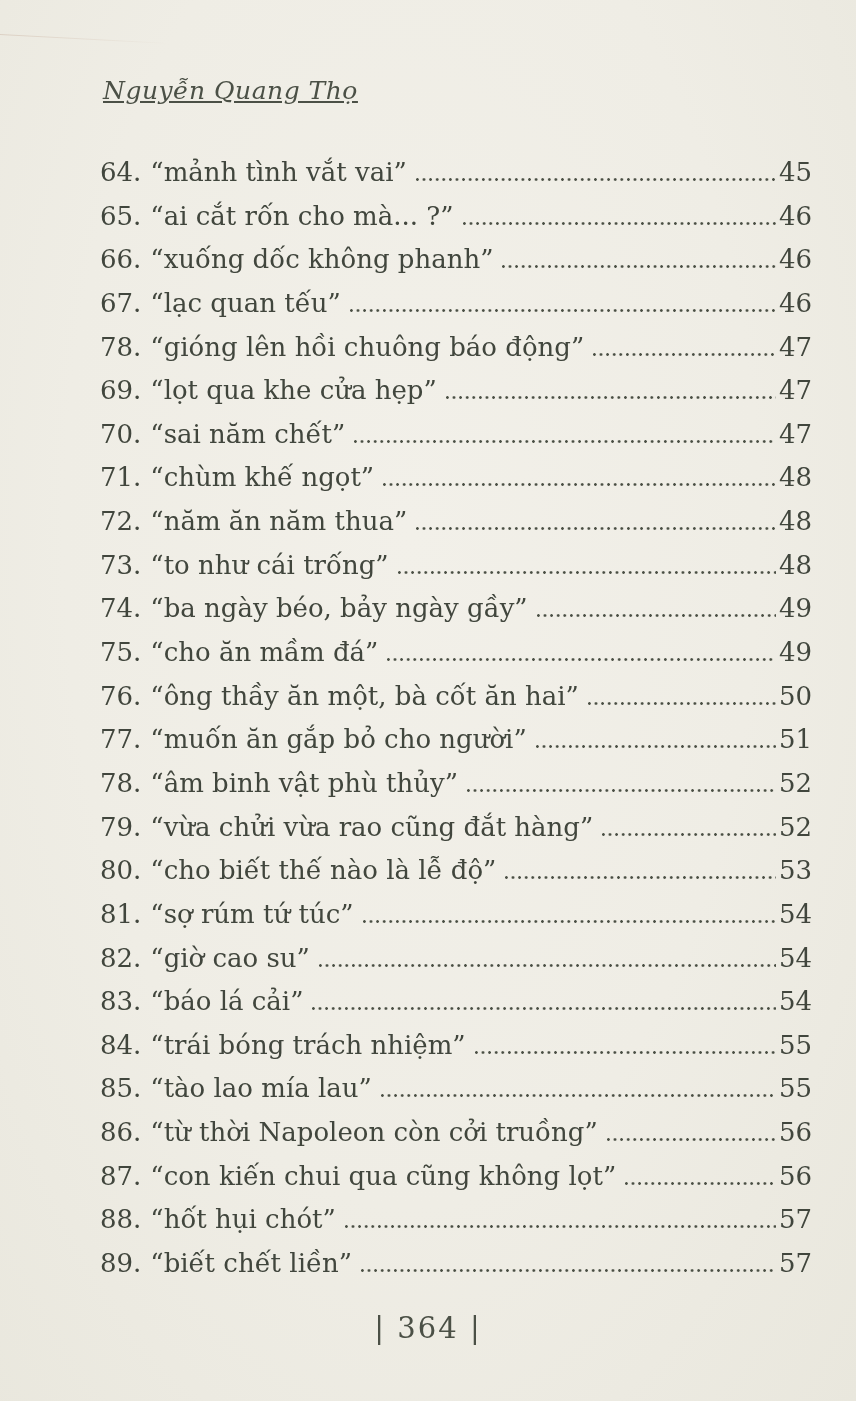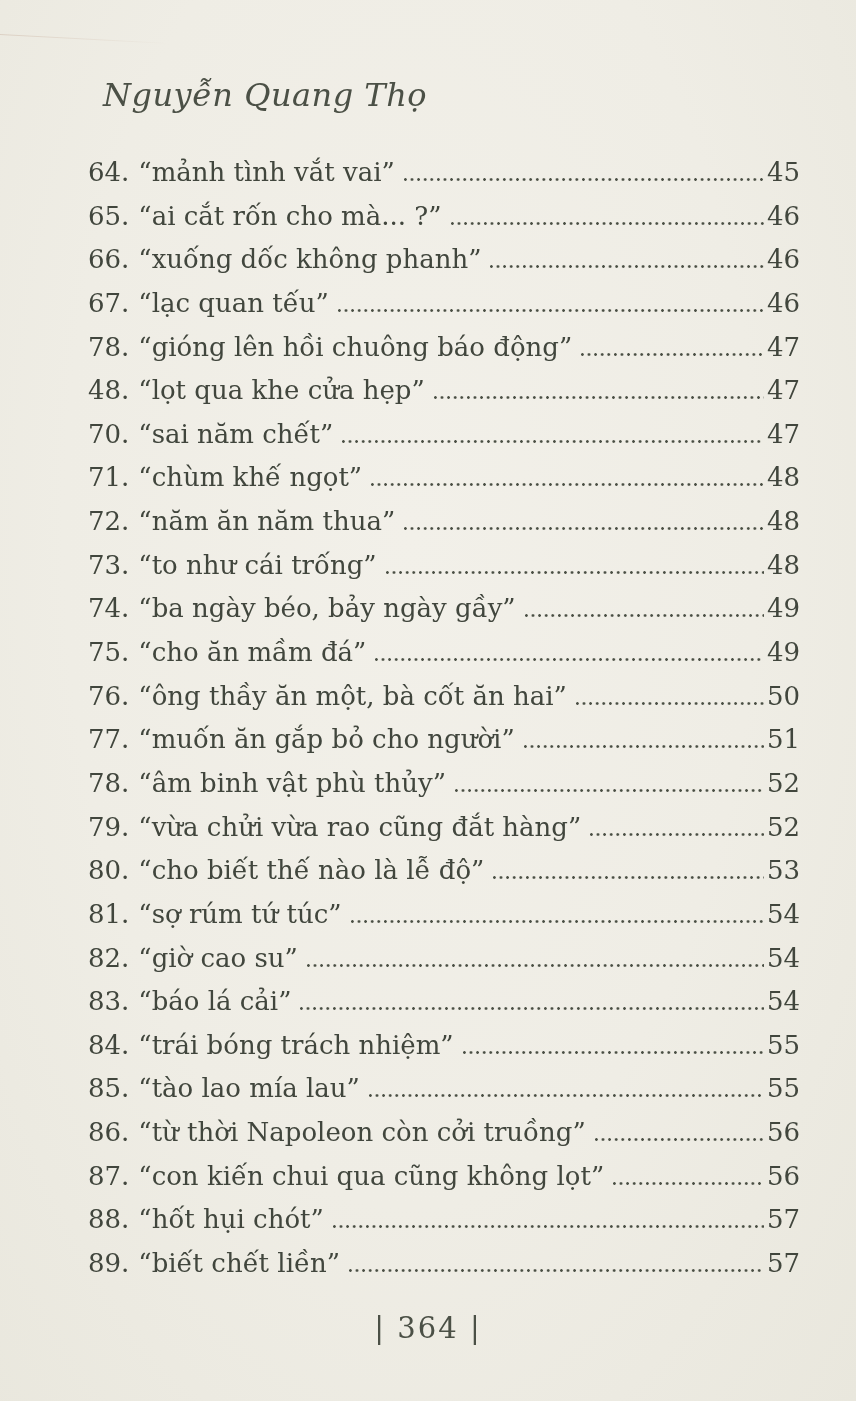--- a/index.html
+++ b/index.html
@@ -27,28 +27,29 @@
     width: 170px; height: 1px;
     background: linear-gradient(to right, rgba(190,160,140,0.35), rgba(190,160,140,0));
     transform: rotate(3deg);
     transform-origin: left center;
   }
   .header {
     position: absolute;
     top: 76px;
     left: 103px;
     font-style: italic;
-    font-size: 32px;
+    font-size: 25px;
     color: #4b5046;
     letter-spacing: 0.5px;
+    text-decoration: underline;
   }
   .toc {
     position: absolute;
     top: 157px;
-    left: 88px;
+    left: 100px;
     width: 712px;
   }
   .toc-row {
     display: flex;
     align-items: baseline;
     height: 43.65px;
     font-size: 26px;
     white-space: pre;
   }
   .num {
@@ -114,21 +115,21 @@
   </div>
 
   <div class="toc-row">
     <span class="num">78.</span>
     <span class="title">“gióng lên hồi chuông báo động”</span>
     <span class="leader"></span>
     <span class="pageno">47</span>
   </div>
 
   <div class="toc-row">
-    <span class="num">48.</span>
+    <span class="num">69.</span>
     <span class="title">“lọt qua khe cửa hẹp”</span>
     <span class="leader"></span>
     <span class="pageno">47</span>
   </div>
 
   <div class="toc-row">
     <span class="num">70.</span>
     <span class="title">“sai năm chết”</span>
     <span class="leader"></span>
     <span class="pageno">47</span>

